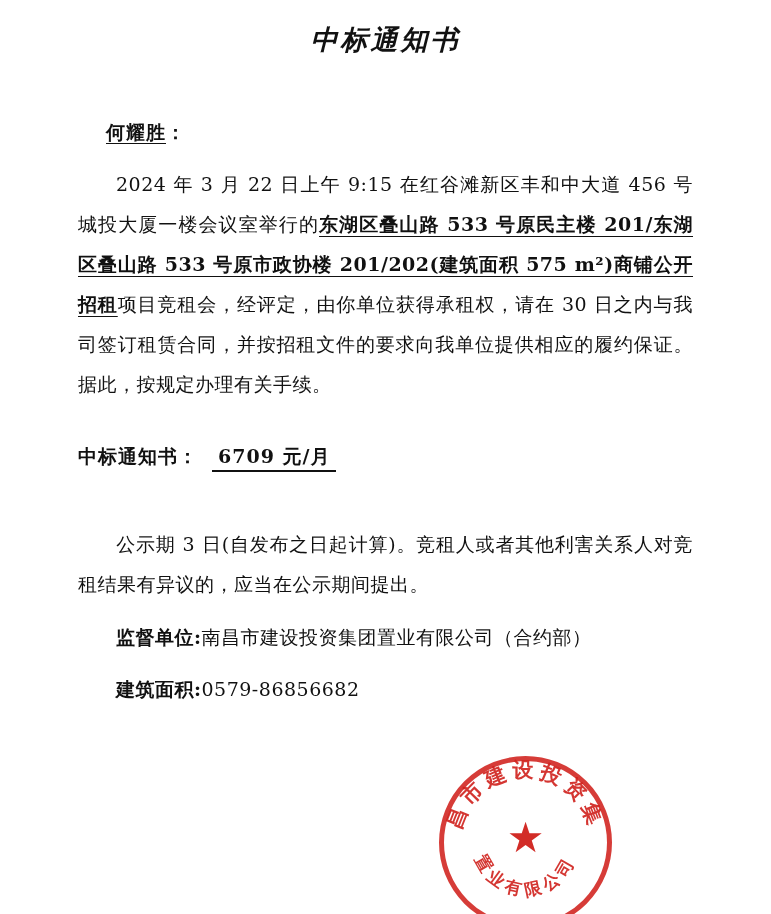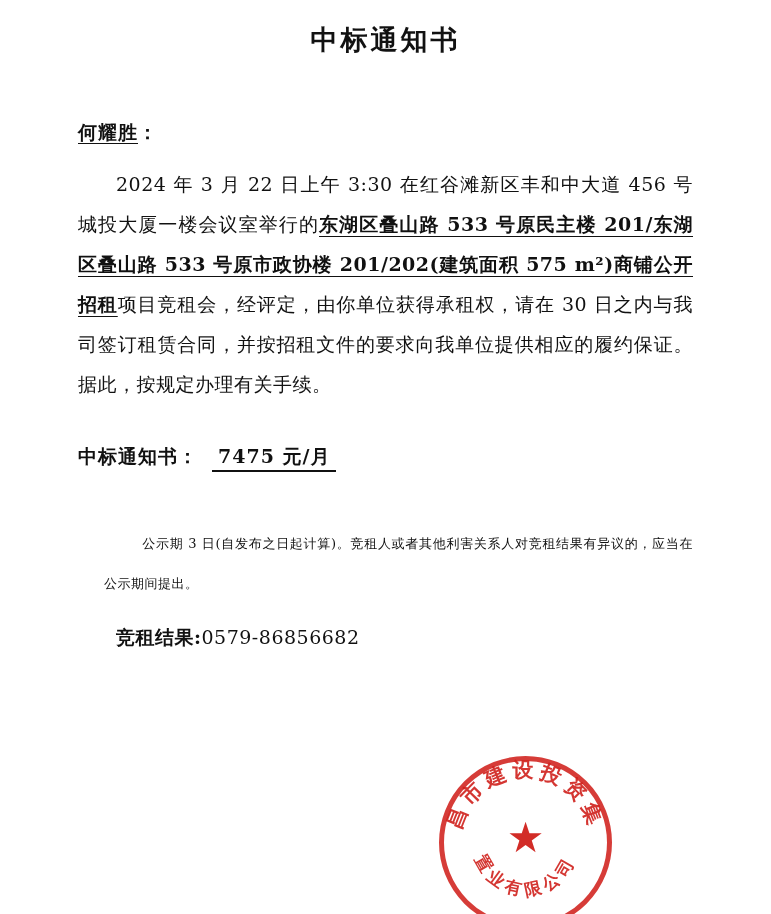--- a/index.html
+++ b/index.html
@@ -23,30 +23,32 @@
     padding: 0 78px;
   }
   .doc-title {
     text-align: center;
     font-size: 27px;
     font-weight: 700;
     letter-spacing: 3px;
     margin-top: 22px;
     margin-bottom: 16px;
     font-family: "DejaVu Serif", "Liberation Serif", serif;
+    font-style: italic;
   }
   .addressee {
     margin-top: 62px;
     font-size: 19px;
     font-weight: 700;
     letter-spacing: 1px;
   }
   .addressee .name {
     text-decoration: underline;
     text-underline-offset: 4px;
+    margin-left: 28px;
   }
   .body-text {
     margin-top: 18px;
     font-size: 19px;
     line-height: 40px;
     text-align: justify;
     text-justify: inter-ideograph;
     letter-spacing: 0.5px;
   }
   .body-text .indent {
@@ -65,26 +67,25 @@
     letter-spacing: 1px;
   }
   .result-line .result-value {
     display: inline-block;
     margin-left: 14px;
     padding: 0 6px;
     border-bottom: 2px solid #111;
   }
   .notice-para {
     margin-top: 52px;
-    font-size: 13px;
+    font-size: 19px;
     line-height: 40px;
     text-align: justify;
     text-justify: inter-ideograph;
     letter-spacing: 0.5px;
-    margin-left: 26px;
   }
   .notice-para .indent {
     display: inline-block;
     width: 38px;
   }
   .contact-line {
     margin-top: 14px;
     font-size: 19px;
     line-height: 38px;
     letter-spacing: 0.5px;
@@ -129,34 +130,37 @@
 
 <div class="page">
 
   <div class="doc-title">中标通知书</div>
 
   <div class="addressee">
     <span class="name">何耀胜</span><span>：</span>
   </div>
 
   <div class="body-text">
-    <span class="indent"></span><span>2024 年 3 月 22 日上午 3:30 在红谷滩新区丰和中大道 456 号城投大厦一楼会议室举行的</span><span class="emph">东湖区叠山路 533 号原民主楼 201/东湖区叠山路 533 号原市政协楼 201/202(建筑面积 575 m²)商铺公开招租</span><span>项目竞租会，经评定，由你单位获得承租权，请在 30 日之内与我司签订租赁合同，并按招租文件的要求向我单位提供相应的履约保证。据此，按规定办理有关手续。</span>
+    <span class="indent"></span><span>2024 年 3 月 22 日上午 9:15 在红谷滩新区丰和中大道 456 号城投大厦一楼会议室举行的</span><span class="emph">东湖区叠山路 533 号原民主楼 201/东湖区叠山路 533 号原市政协楼 201/202(建筑面积 575 m²)商铺公开招租</span><span>项目竞租会，经评定，由你单位获得承租权，请在 30 日之内与我司签订租赁合同，并按招租文件的要求向我单位提供相应的履约保证。据此，按规定办理有关手续。</span>
   </div>
 
   <div class="result-line">
-    <span>中标通知书：</span><span class="result-value">7475 元/月</span>
+    <span>中标通知书：</span><span class="result-value">6709 元/月</span>
   </div>
 
   <div class="notice-para">
     <span class="indent"></span><span>公示期 3 日(自发布之日起计算)。竞租人或者其他利害关系人对竞租结果有异议的，应当在公示期间提出。</span>
   </div>
 
+  <div class="contact-line">
+    <span class="indent"></span><span class="lbl">监督单位:</span><span>南昌市建设投资集团置业有限公司（合约部）</span>
+  </div>
 
   <div class="contact-line">
-    <span class="indent"></span><span class="lbl">竞租结果:</span><span>0579-86856682</span>
+    <span class="indent"></span><span class="lbl">建筑面积:</span><span>0579-86856682</span>
   </div>
 
   <div class="seal">
     <svg width="175" height="175" viewBox="0 0 175 175" xmlns="http://www.w3.org/2000/svg">
       <defs>
         <path id="sealTopArc" d="M 22 87.5 A 65.5 65.5 0 0 1 153 87.5"></path>
         <path id="sealBotArc" d="M 35 87.5 A 52.5 52.5 0 0 0 140 87.5"></path>
       </defs>
       <circle cx="87.5" cy="87.5" r="84" fill="none" stroke="#d0211c" stroke-width="5" opacity="0.88"></circle>
       <text fill="#d0211c" font-size="21" font-weight="bold" letter-spacing="5" opacity="0.9" font-family="DejaVu Serif, Liberation Serif, serif">

